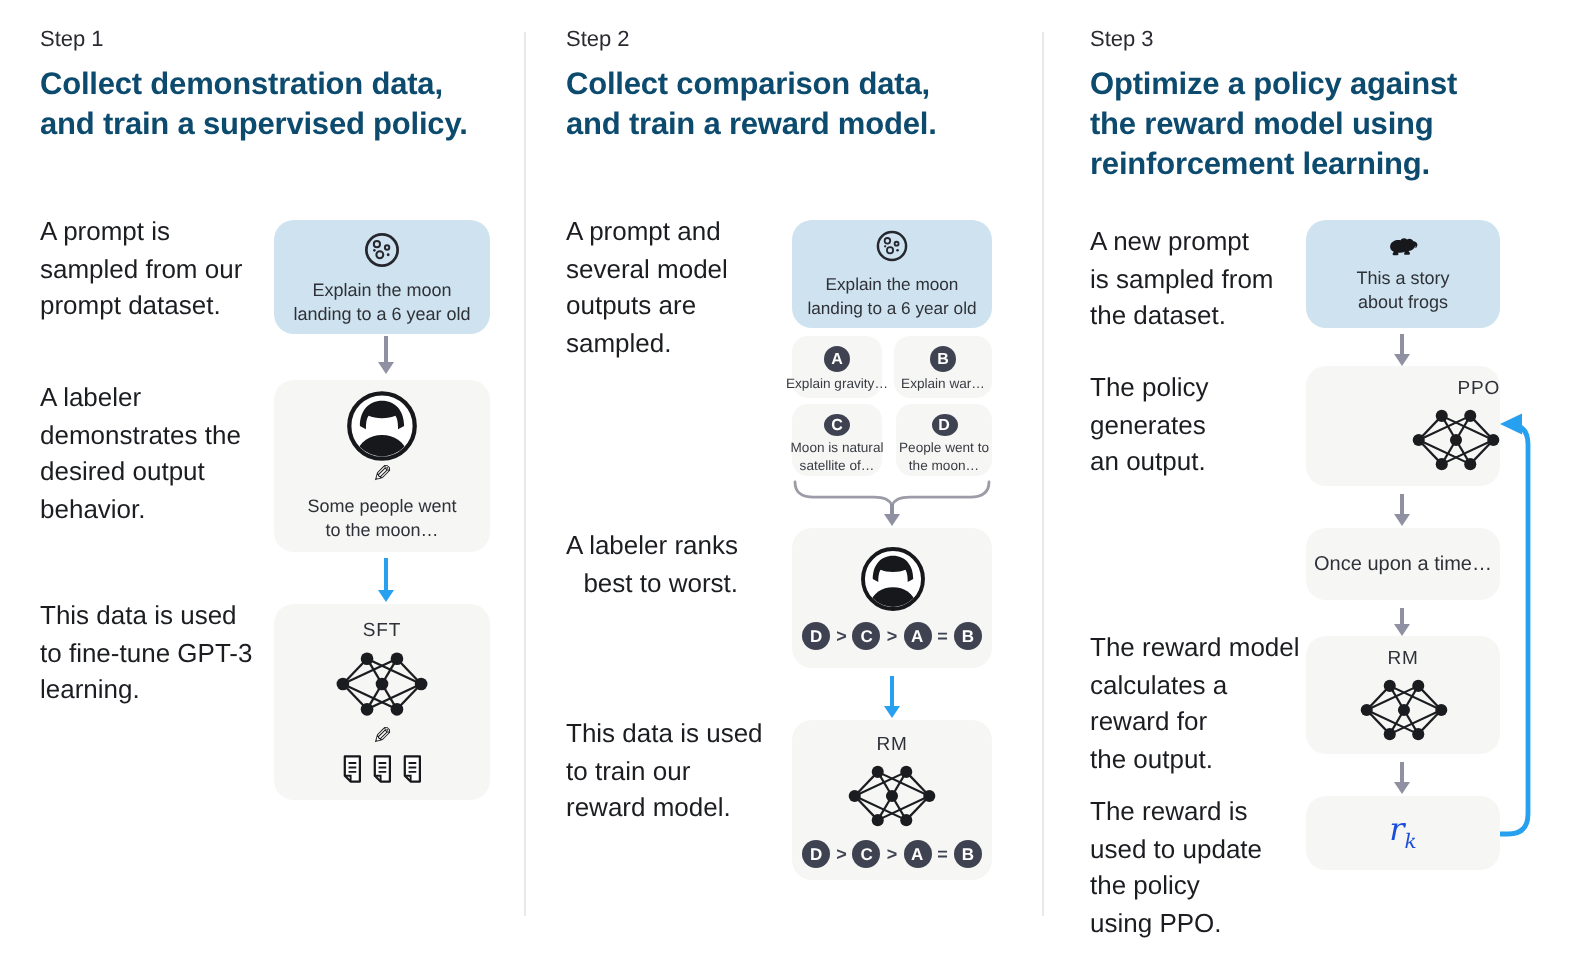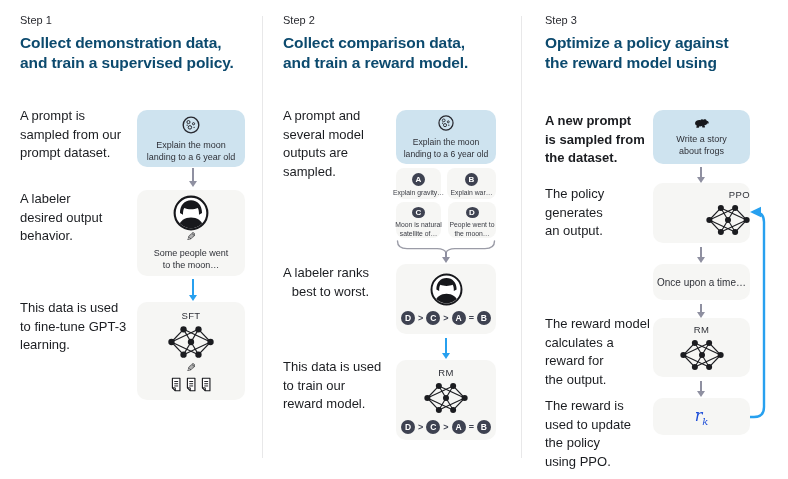--- a/index.html
+++ b/index.html
@@ -54,20 +54,21 @@
     <span class="ln">and train a supervised policy.</span>
   </div>
 
   <div class="body-text" style="left:20px;top:107px;">
     <span class="ln">A prompt is</span>
       <span class="ln">sampled from our</span>
       <span class="ln">prompt dataset.</span>
   </div>
   <div class="body-text" style="left:20px;top:190px;">
     <span class="ln">A labeler</span>
+      <span class="ln">demonstrates the</span>
       <span class="ln">desired output</span>
       <span class="ln">behavior.</span>
   </div>
   <div class="body-text" style="left:20px;top:299px;">
     <span class="ln">This data is used</span>
       <span class="ln">to fine-tune GPT-3</span>
       <span class="ln">learning.</span>
   </div>
 
   <div class="box blue" style="left:137px;top:110px;width:108px;height:57px;">
@@ -282,23 +283,24 @@
         <span class="rk-circle">A</span>
         <span class="rk-op">=</span>
         <span class="rk-circle">B</span>
     </div>
   </div>
 
   <div class="step-label" style="left:545px;top:14px;">Step 3</div>
   <div class="title" style="left:545px;top:33px;">
     <span class="ln">Optimize a policy against</span>
       <span class="ln">the reward model using</span>
-  </div>
-
-  <div class="body-text" style="left:545px;top:112px;font-weight:bold;">
+      <span class="ln">reinforcement learning.</span>
+  </div>
+
+  <div class="body-text" style="left:545px;top:112px;">
     <span class="ln">A new prompt</span>
       <span class="ln">is sampled from</span>
       <span class="ln">the dataset.</span>
   </div>
   <div class="body-text" style="left:545px;top:185px;">
     <span class="ln">The policy</span>
       <span class="ln">generates</span>
       <span class="ln">an output.</span>
   </div>
   <div class="body-text" style="left:545px;top:315px;">
@@ -312,21 +314,21 @@
       <span class="ln">used to update</span>
       <span class="ln">the policy</span>
       <span class="ln">using PPO.</span>
   </div>
 
   <div class="box blue" style="left:653px;top:110px;width:97px;height:54px;">
     <svg width="17" height="12" viewBox="0 0 22 15">
       <path fill="#17181c" d="M19 9.0 c2.2-1.2 1.6-4.4-1.3-4.5 c-.6-1.7-2.8-2.2-4.1-1.2 c-1.3-1.2-3.5-.9-4.1.5 C6.4 3.2 3.4 4.6 2.8 7 c-.5 1.9.5 3.5 2.3 4.2 l-.7 1 c-.4.6 0 1.3.7 1.3 h2.1 c.6 0 1-.5.8-1.1 l-.2-.6 c1.5.2 3.1 0 4.4-.6 l-.4.8 c-.3.6.1 1.2.7 1.2 h2.2 c.7 0 1.1-.7.7-1.3 l-.8-1.1 c2.3-.4 4-1.7 4.5-3.8 Z"></path>
     </svg>
     <div class="box-caption">
-      <span class="ln">Write a story</span>
+      <span class="ln">This a story</span>
         <span class="ln">about frogs</span>
     </div>
   </div>
 
   <div class="varrow gray" style="left:700px;top:167px;height:10px;"></div>
 
   <div class="box gray" style="left:653px;top:183px;width:97px;height:60px;align-items:flex-end;">
     <div class="box-label">PPO</div>
     <svg width="44" height="34" viewBox="0 0 80 62">
       <g stroke="#1b1c20" stroke-width="2">

